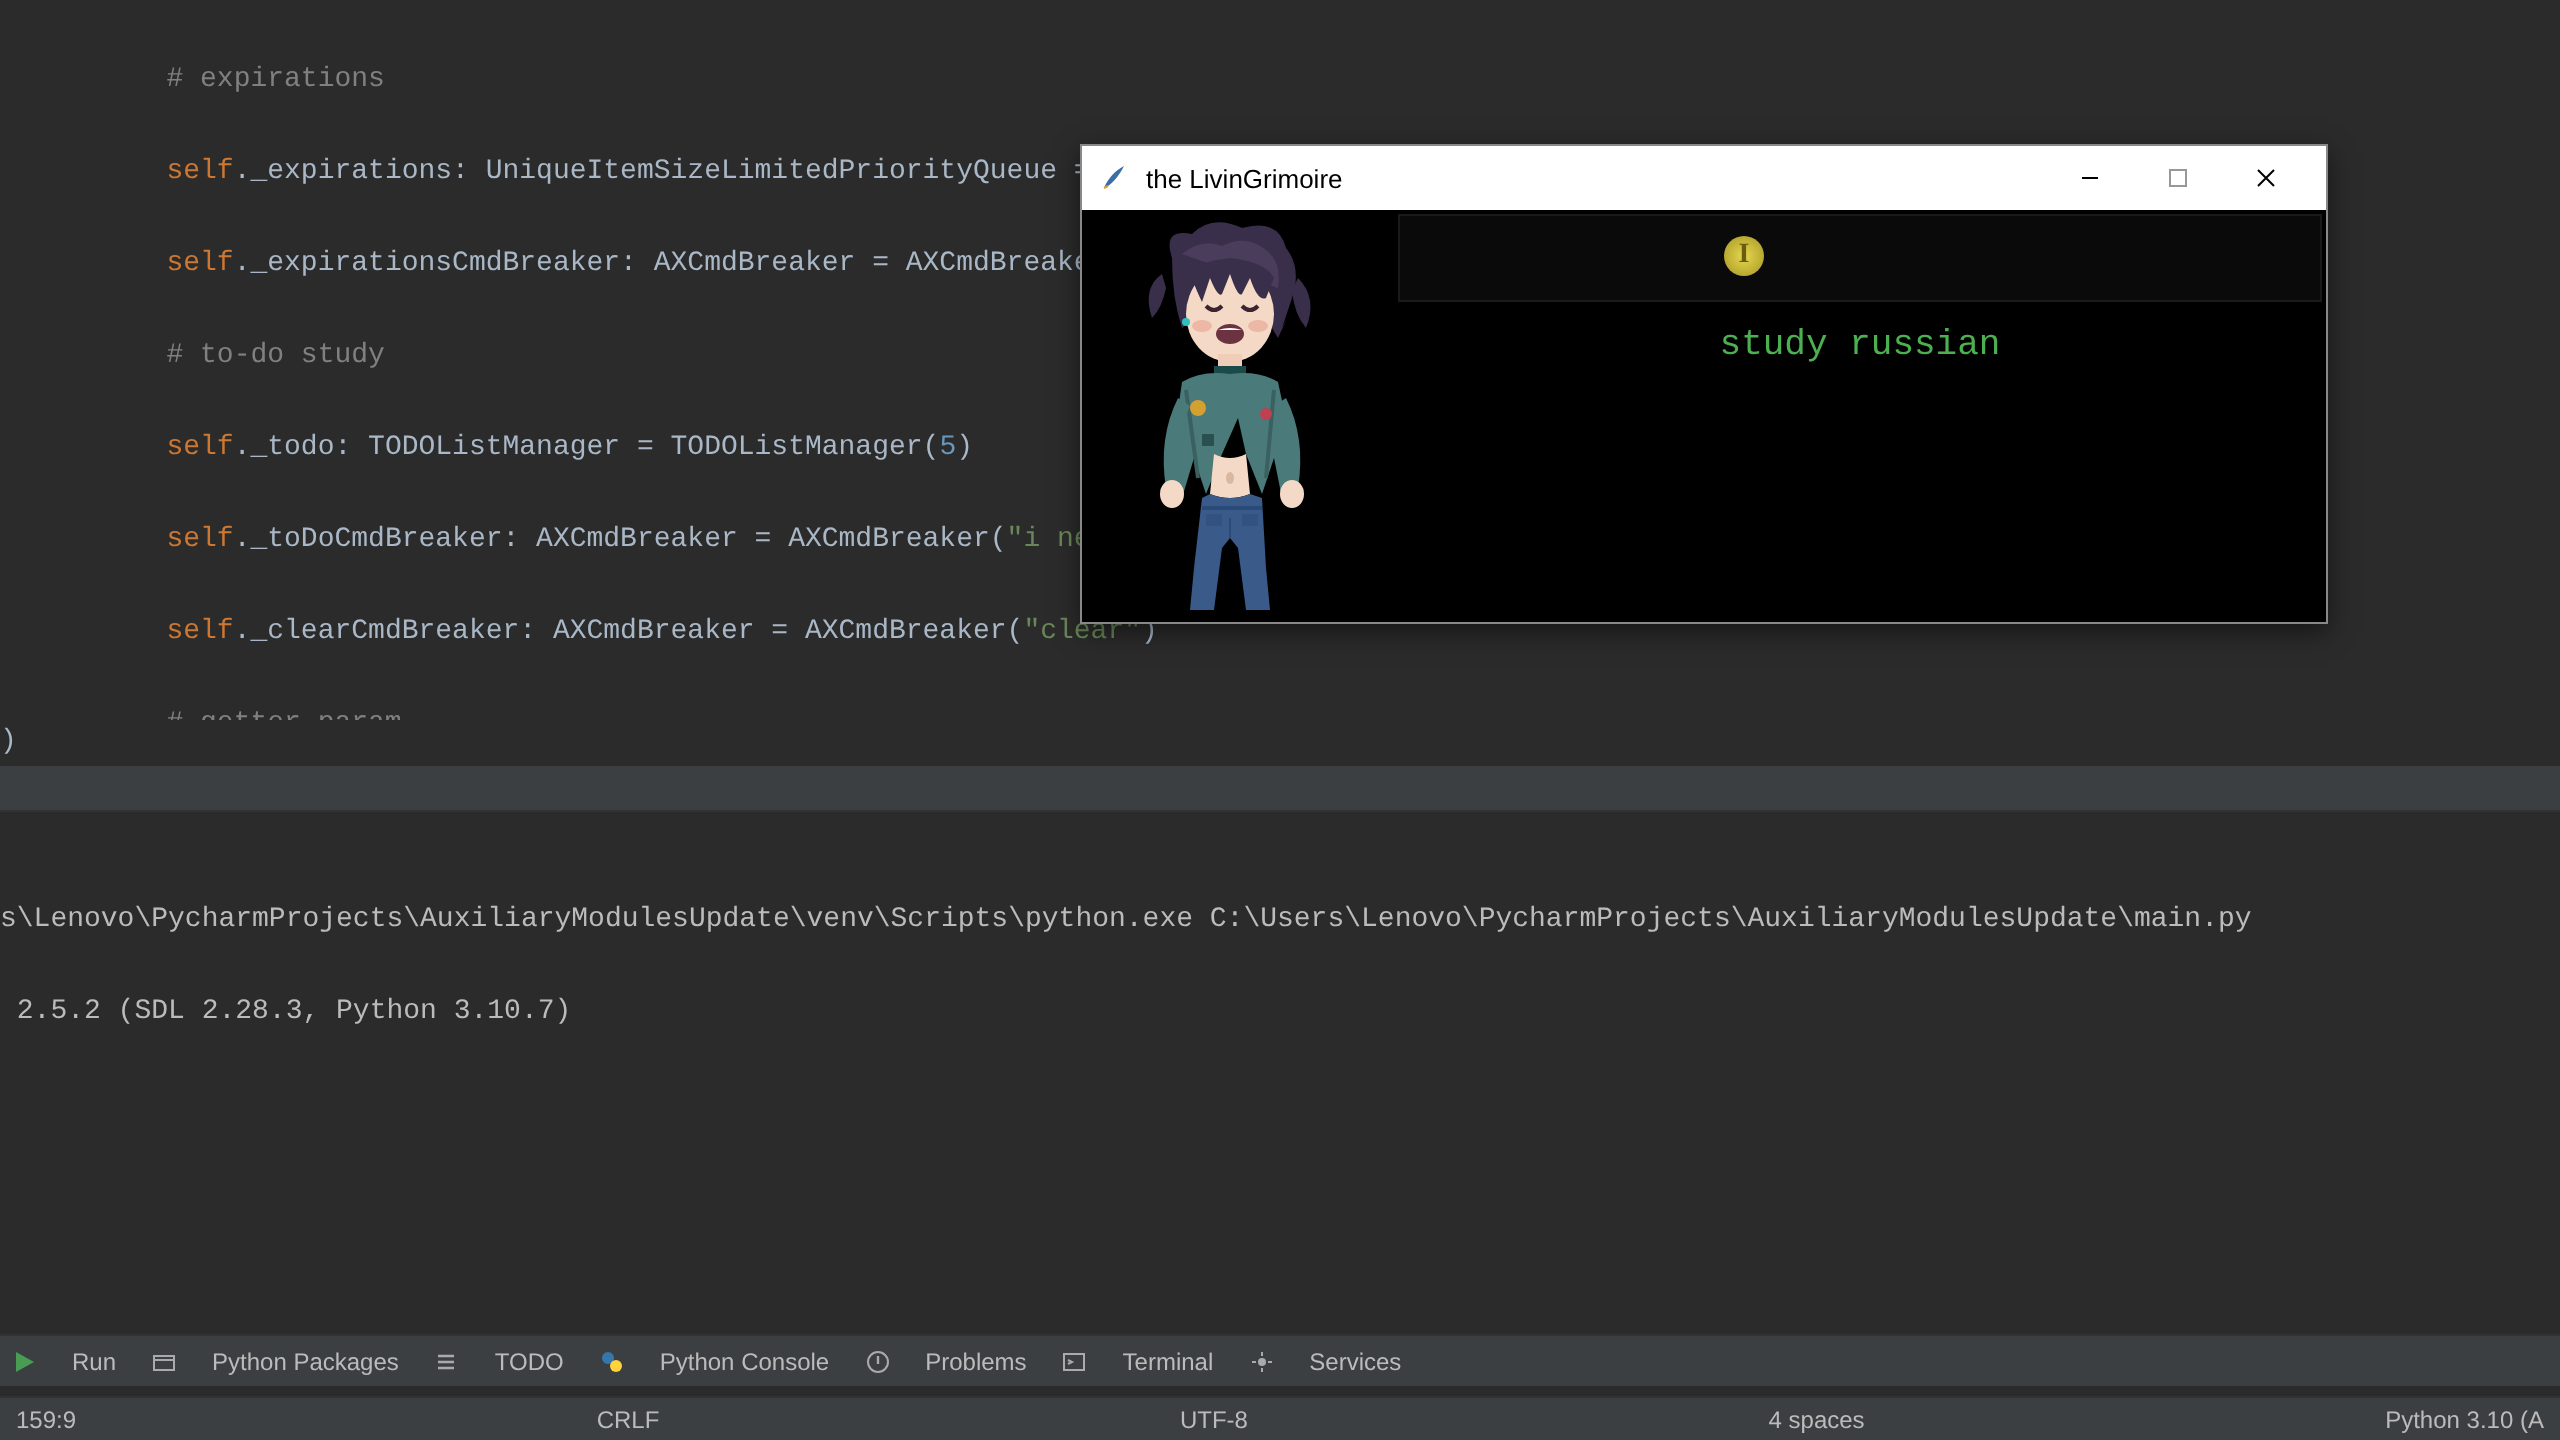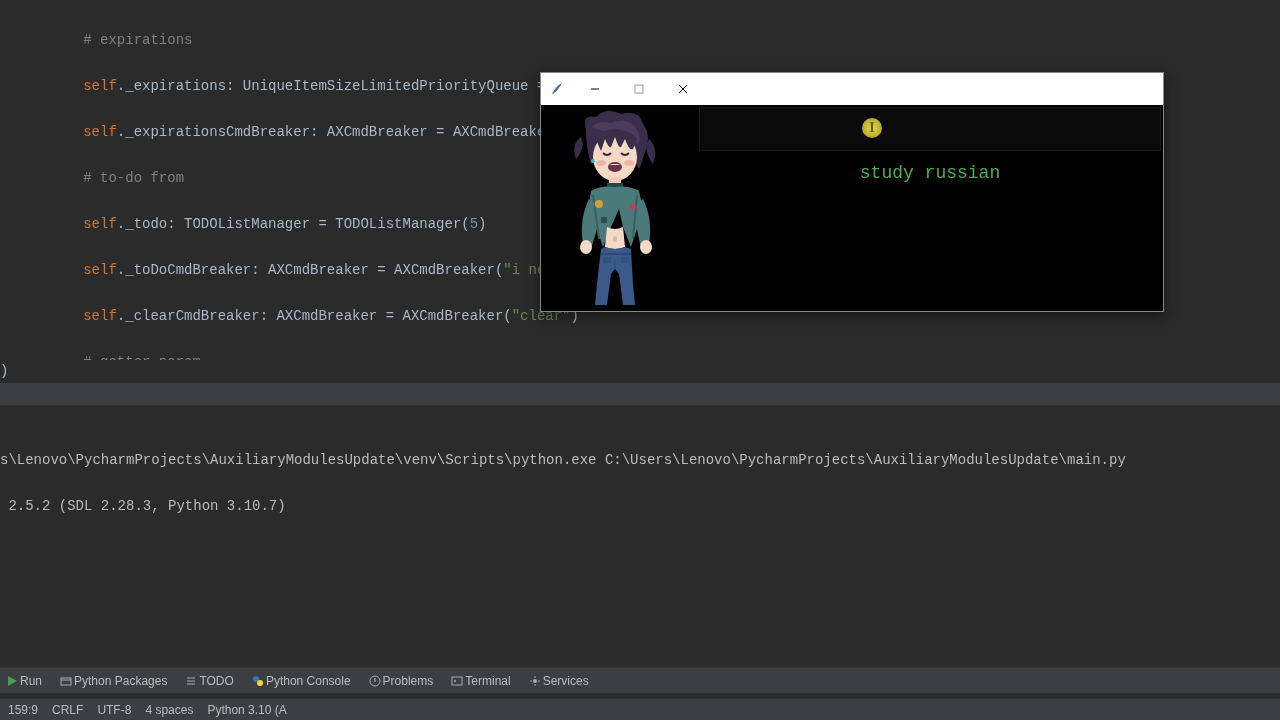--- a/index.html
+++ b/index.html
@@ -54,39 +54,39 @@
   background: #3c3f41;
   border-top: 1px solid #323232;
   display: flex;
   align-items: center;
   padding: 0 6px;
   gap: 18px;
 }
 .tool-item {
   display: inline-flex;
   align-items: center;
-  gap: 2px;
+  gap: 18px;
   color: #bbbbbb;
   font-size: 12px;
   font-family: 'Segoe UI', sans-serif;
   cursor: pointer;
 }
 .tool-item svg { flex-shrink: 0; }
 
 .status-bar {
   position: absolute;
   bottom: 0;
   left: 0;
   right: 0;
   height: 22px;
   background: #3c3f41;
   border-top: 1px solid #323232;
   display: flex;
   align-items: center;
-  justify-content: flex-start;
+  justify-content: space-between;
   padding: 0 8px;
   gap: 14px;
   font-size: 12px;
   font-family: 'Segoe UI', sans-serif;
   color: #bbbbbb;
 }
 
 .app-window {
   position: absolute;
   left: 540px;
@@ -172,21 +172,21 @@
   width: 130px; height: 198px;
 }
 </style>
 </head>
 <body>
 
 <div class="editor">
 <div class="line"><span class="c-default">        </span><span class="c-comment"># expirations</span></div>
 <div class="line"><span class="c-default">        </span><span class="c-self">self</span><span class="c-default">._expirations: UniqueItemSizeLimitedPriorityQueue = UniqueItemSizeLimitedPriorityQueue(</span><span class="c-number">3</span><span class="c-default">)</span></div>
 <div class="line"><span class="c-default">        </span><span class="c-self">self</span><span class="c-default">._expirationsCmdBreaker: AXCmdBreaker = AXCmdBreaker(</span><span class="c-string">"i got to"</span><span class="c-default">)</span></div>
-<div class="line"><span class="c-default">        </span><span class="c-comment"># to-do from</span></div>
+<div class="line"><span class="c-default">        </span><span class="c-comment"># to-do study</span></div>
 <div class="line"><span class="c-default">        </span><span class="c-self">self</span><span class="c-default">._todo: TODOListManager = TODOListManager(</span><span class="c-number">5</span><span class="c-default">)</span></div>
 <div class="line"><span class="c-default">        </span><span class="c-self">self</span><span class="c-default">._toDoCmdBreaker: AXCmdBreaker = AXCmdBreaker(</span><span class="c-string">"i need to"</span><span class="c-default">)</span></div>
 <div class="line"><span class="c-default">        </span><span class="c-self">self</span><span class="c-default">._clearCmdBreaker: AXCmdBreaker = AXCmdBreaker(</span><span class="c-string">"clear"</span><span class="c-default">)</span></div>
 <div class="line"><span class="c-default">        </span><span class="c-comment"># getter param</span></div>
 
 
 
 
 
 
@@ -260,20 +260,21 @@
   <span>4 spaces</span>
   <span>Python 3.10 (A</span>
 </div>
 
 <div class="app-window">
   <div class="titlebar">
     <svg class="feather-icon" viewBox="0 0 16 16">
         <path d="M3 13 C5 8 9 4 13 2 C11 6 8 10 5 12 Z" fill="#3b6ea5"></path>
         <path d="M3 13 L5 12" stroke="#d4a030" stroke-width="1"></path>
       </svg>
+    <span class="title-text">the LivinGrimoire</span>
     <div class="win-btn">
       <svg width="10" height="10" viewBox="0 0 10 10">
           <path d="M1 5 h8" stroke="#000" stroke-width="1"></path>
         </svg>
     </div>
     <div class="win-btn" style="opacity:0.4">
       <svg width="10" height="10" viewBox="0 0 10 10">
           <rect x="1" y="1" width="8" height="8" fill="none" stroke="#000" stroke-width="1"></rect>
         </svg>
     </div>

